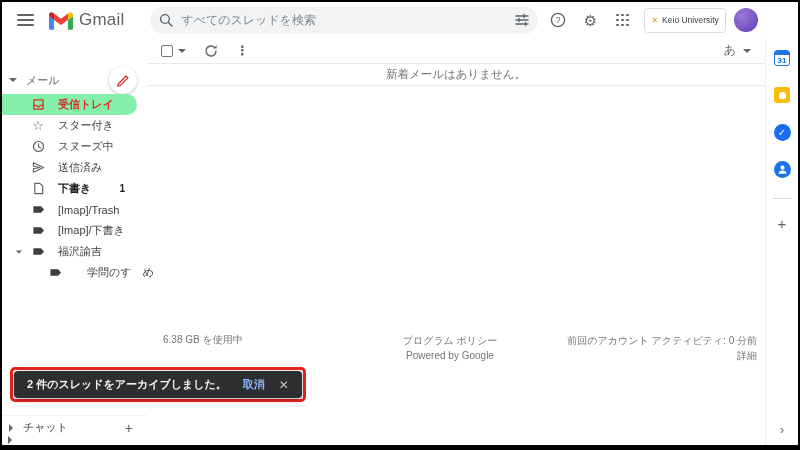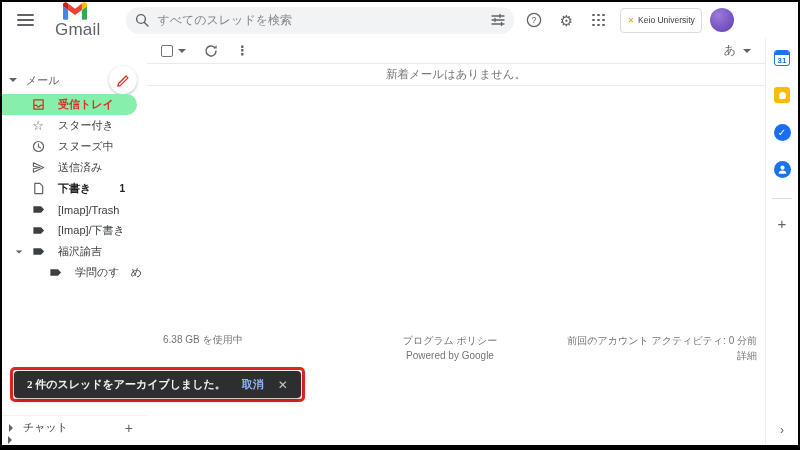--- a/index.html
+++ b/index.html
@@ -9,21 +9,21 @@
     position:relative; width:800px; height:450px; background:#fff;
     border:2px solid #000; border-bottom-width:5px; overflow:hidden;
   }
 
   
   .header { position:absolute; top:0; left:0; right:0; height:36px; background:#fff;
             display:flex; align-items:center; z-index:3; }
   .burger { width:17px; height:12px; margin-left:15px; display:flex; flex-direction:column;
             justify-content:space-between; cursor:pointer; }
   .burger span { display:block; height:1.6px; background:#5f6368; border-radius:1px; }
-  .logo { display:flex; align-items:center; margin-left:15px;flex-direction:column; }
+  .logo { display:flex; align-items:center; margin-left:15px; }
   .logo svg { width:24px; height:19px; }
   .logo-text { font-size:17px; color:#5f6368; margin-left:6px; letter-spacing:.2px; }
 
   .searchbar { margin-left:26px; width:388px; height:27px; background:#f1f3f4;
                border-radius:14px; display:flex; align-items:center; padding:0 9px; }
   .searchbar input { flex:1; border:none; outline:none; background:transparent;
                      font-size:12px; color:#202124; margin-left:8px;
                      font-family:"Liberation Sans","DejaVu Sans",sans-serif; }
   .searchbar input::placeholder { color:#80868b; }
 
@@ -55,21 +55,21 @@
              align-items:center; justify-content:center; cursor:pointer; }
   .item { position:relative; display:flex; align-items:center; height:21px; padding-left:29px;
           margin-right:10px; border-radius:0 11px 11px 0; cursor:pointer; }
   .item .ic { width:14px; display:flex; justify-content:center; align-items:center; color:#5f6368; }
   .item .lbl { margin-left:13px; white-space:nowrap; }
   .item.sel { background:#86efac; }
   .item.sel .lbl, .item.sel .ic { color:#d93025; font-weight:bold; }
   .item.bold .lbl { font-weight:bold; color:#202124; }
   .item .count { margin-left:auto; padding-right:12px; font-size:10px; color:#202124; font-weight:bold; }
   .item .pre-caret { position:absolute; left:6px; }
-  .item.nested { padding-left:47px; }
+  .item.nested { padding-left:47px;gap:12px; }
   .star-glyph { font-size:13px; line-height:1; }
   .chat-row { position:absolute; left:0; top:349px; width:100%; height:24px; display:flex;
               align-items:center; padding:0 14px 0 7px; border-top:1px solid #f1f3f4; cursor:pointer; }
   .chat-row .lbl { margin-left:10px; color:#3c4043; }
   .chat-row .plus { margin-left:auto; color:#5f6368; font-size:14px; cursor:pointer; }
   .tri-right { width:0; height:0; border-top:4px solid transparent; border-bottom:4px solid transparent;
                border-left:4.5px solid #5f6368; }
   .stub-caret { position:absolute; left:6px; bottom:1px; }
 
   
@@ -112,21 +112,21 @@
   .rp-div { width:20px; border-top:1px solid #dadce0; margin-top:20px; }
   .rp-plus { margin-top:16px; color:#5f6368; font-size:15px; cursor:pointer; }
   .rp-chev { position:absolute; bottom:8px; left:0; right:0; text-align:center;
              color:#5f6368; font-size:12px; cursor:pointer; }
 
   
   .annotation { position:absolute; left:8px; top:365px; border:3px solid #e8251f;
                 border-radius:5px; padding:1px; z-index:5; background:transparent; }
   .toast { background:#2d2e30; border-radius:4px; height:27px; display:flex; align-items:center;
            padding:0 13px; box-shadow:0 2px 6px rgba(0,0,0,.3); }
-  .toast .msg { color:#f1f3f4; font-size:11px; font-weight:bold; white-space:nowrap;font-family:Liberation Serif, serif; }
+  .toast .msg { color:#f1f3f4; font-size:11px; font-weight:bold; white-space:nowrap; }
   .toast .undo { color:#8ab4f8; font-size:11px; font-weight:bold; margin-left:16px; cursor:pointer; }
   .toast .close { color:#c4c7ca; font-size:12px; margin-left:14px; cursor:pointer; }
 
   svg { display:block; }
 </style>
 </head>
 <body>
 
 <div class="screen">
 

